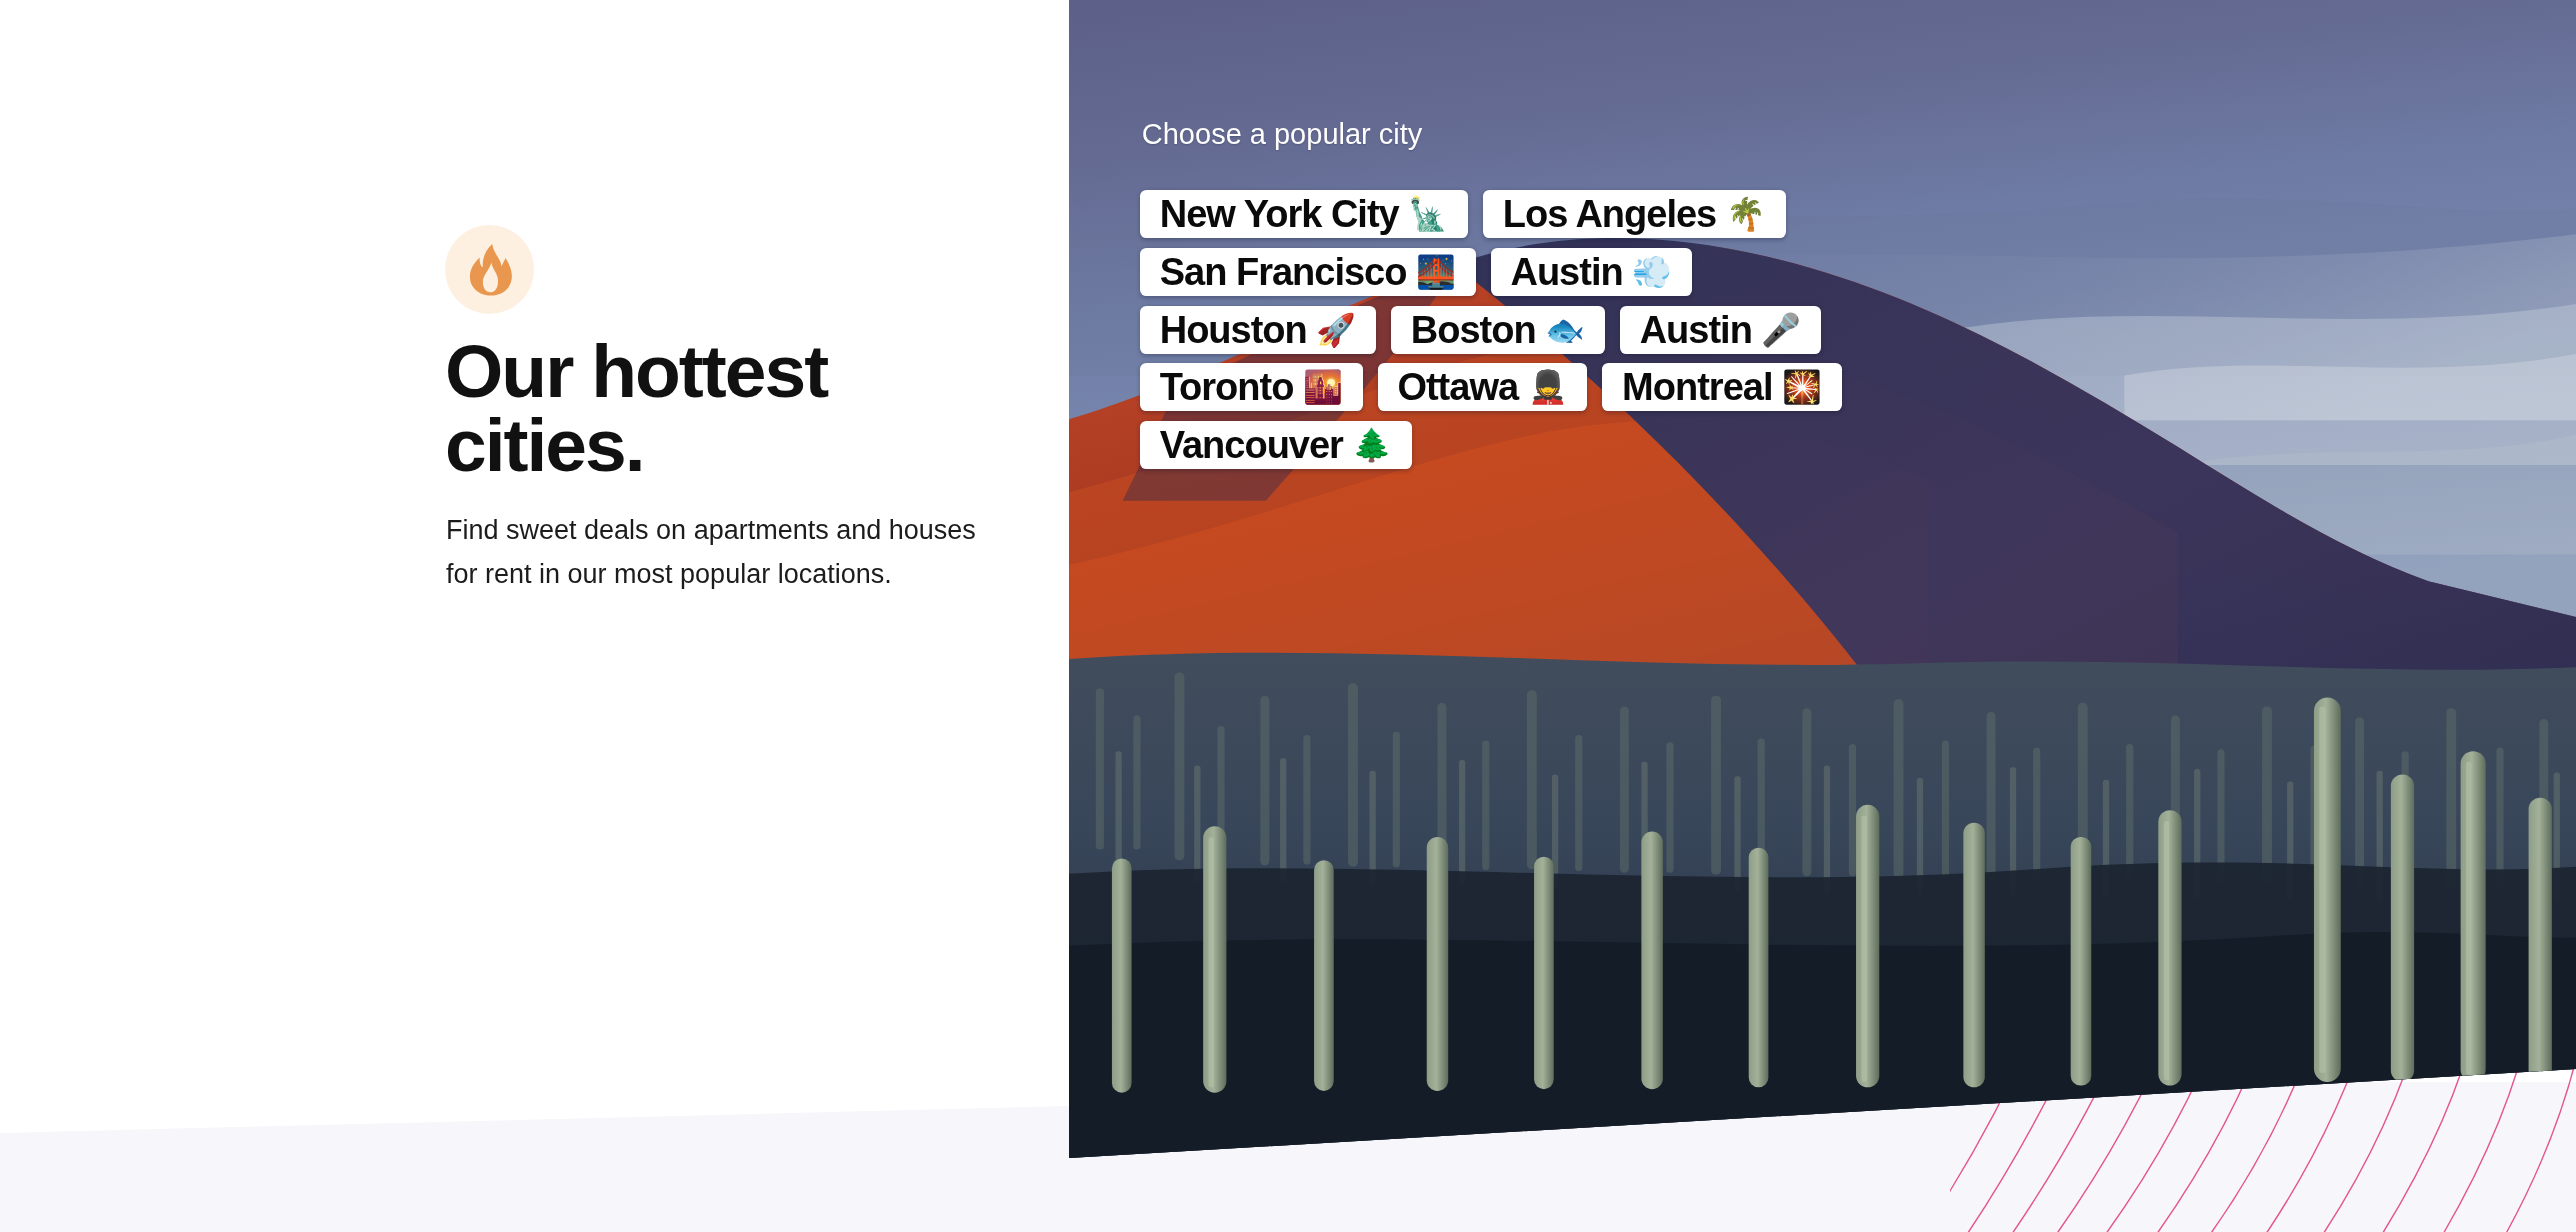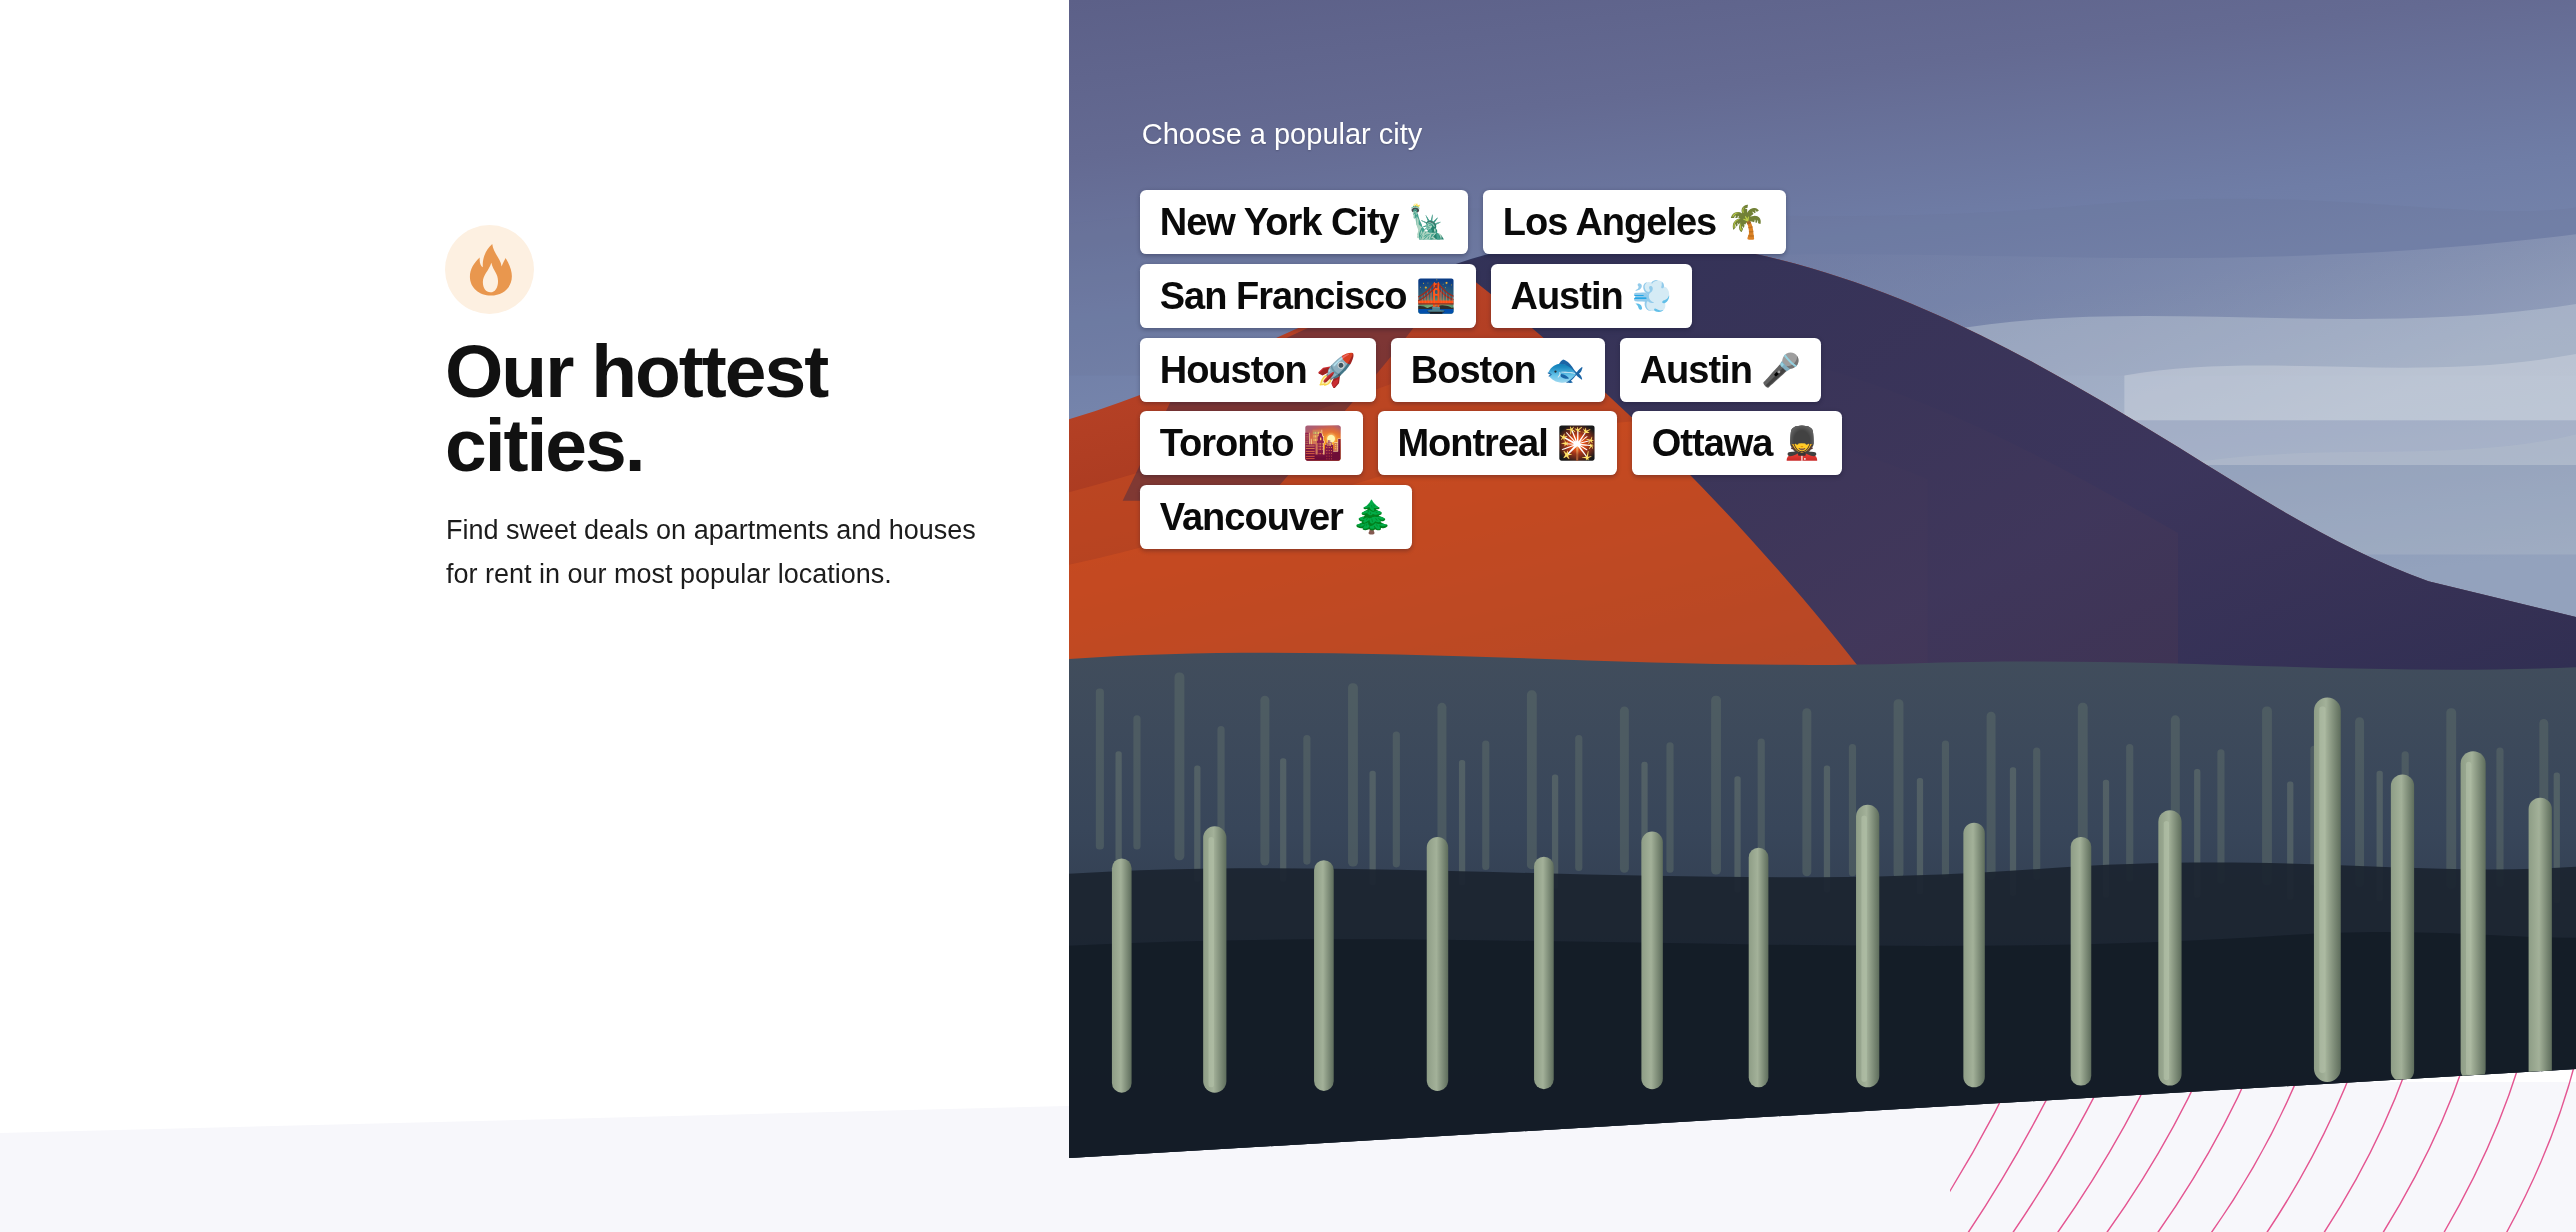--- a/index.html
+++ b/index.html
@@ -144,21 +144,21 @@
   .chip-row {
     display: flex;
     flex-direction: row;
     align-items: flex-start;
     margin-bottom: 9.8px;
   }
   .chip {
     background: #ffffff;
     border-radius: 6.3px;
     box-shadow: 0 1.8px 4.5px rgba(12,16,40,0.30);
-    height: 64px;
+    height: 48px;
     display: flex;
     align-items: center;
     padding: 0 19.7px;
     margin-right: 15px;
     box-sizing: border-box;
     cursor: pointer;
   }
   .chip-label {
     font-size: 38px;
     font-weight: 700;
@@ -414,26 +414,26 @@
             <span class="chip-label">Austin</span>
             <span class="chip-emoji">🎤</span>
           </div>
         </div>
         <div class="chip-row">
           <div class="chip">
             <span class="chip-label">Toronto</span>
             <span class="chip-emoji">🌇</span>
           </div>
           <div class="chip">
+            <span class="chip-label">Ottawa</span>
+            <span class="chip-emoji">💂</span>
+          </div>
+          <div class="chip">
             <span class="chip-label">Montreal</span>
             <span class="chip-emoji">🎇</span>
-          </div>
-          <div class="chip">
-            <span class="chip-label">Ottawa</span>
-            <span class="chip-emoji">💂</span>
           </div>
         </div>
         <div class="chip-row">
           <div class="chip">
             <span class="chip-label">Vancouver</span>
             <span class="chip-emoji">🌲</span>
           </div>
         </div>
       </div>
   </div>

